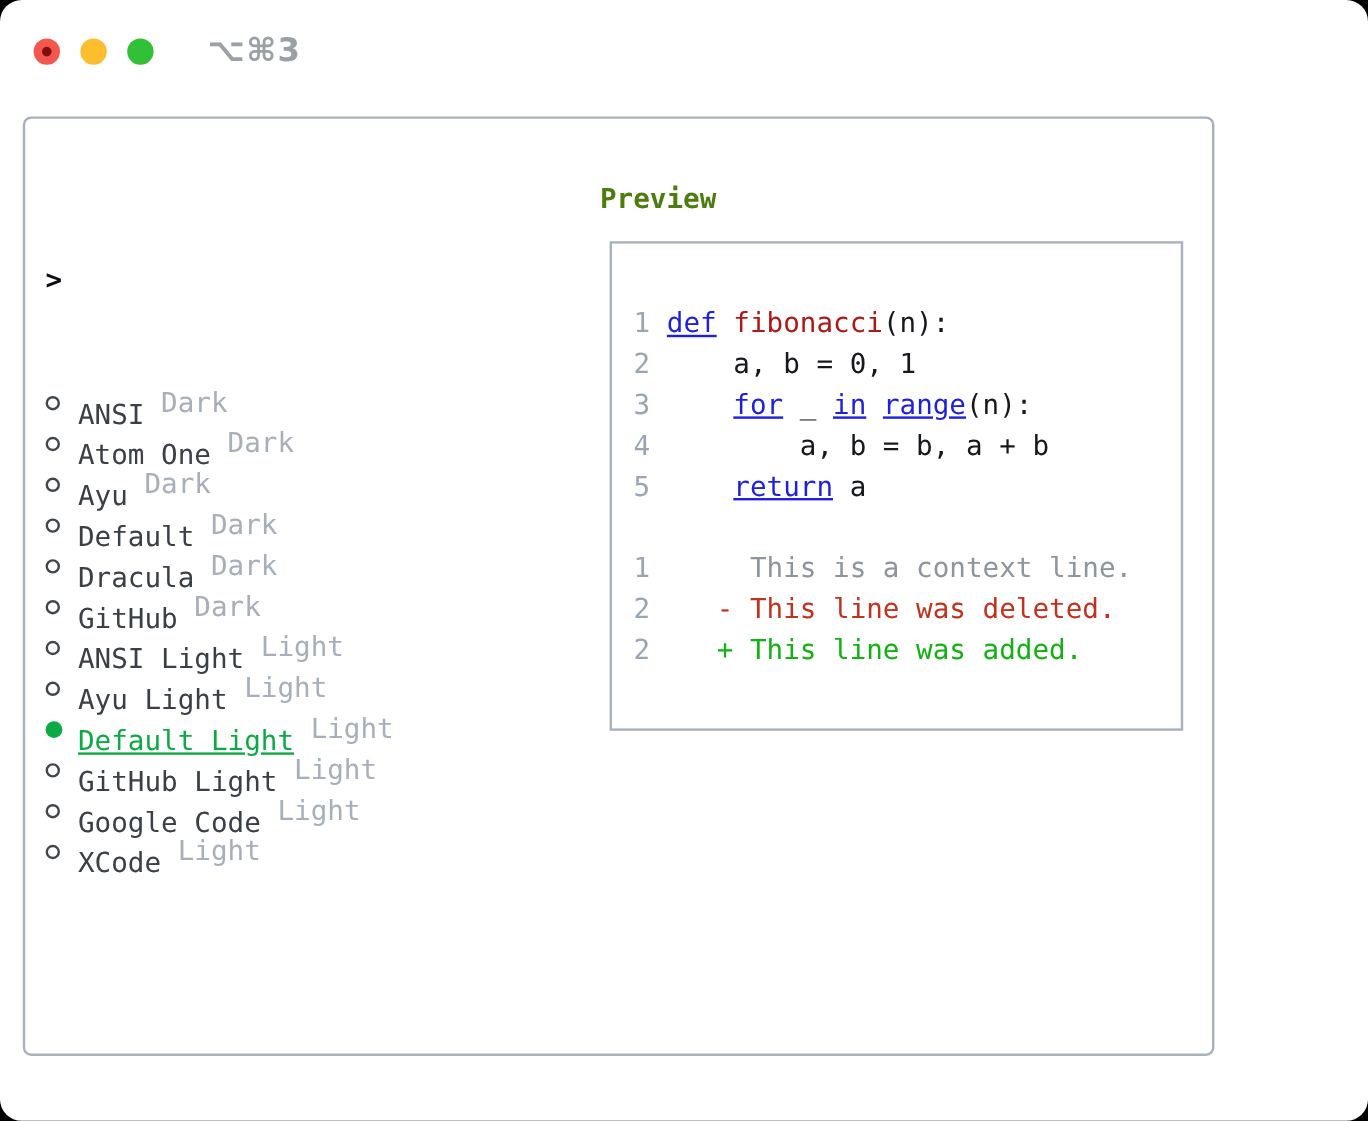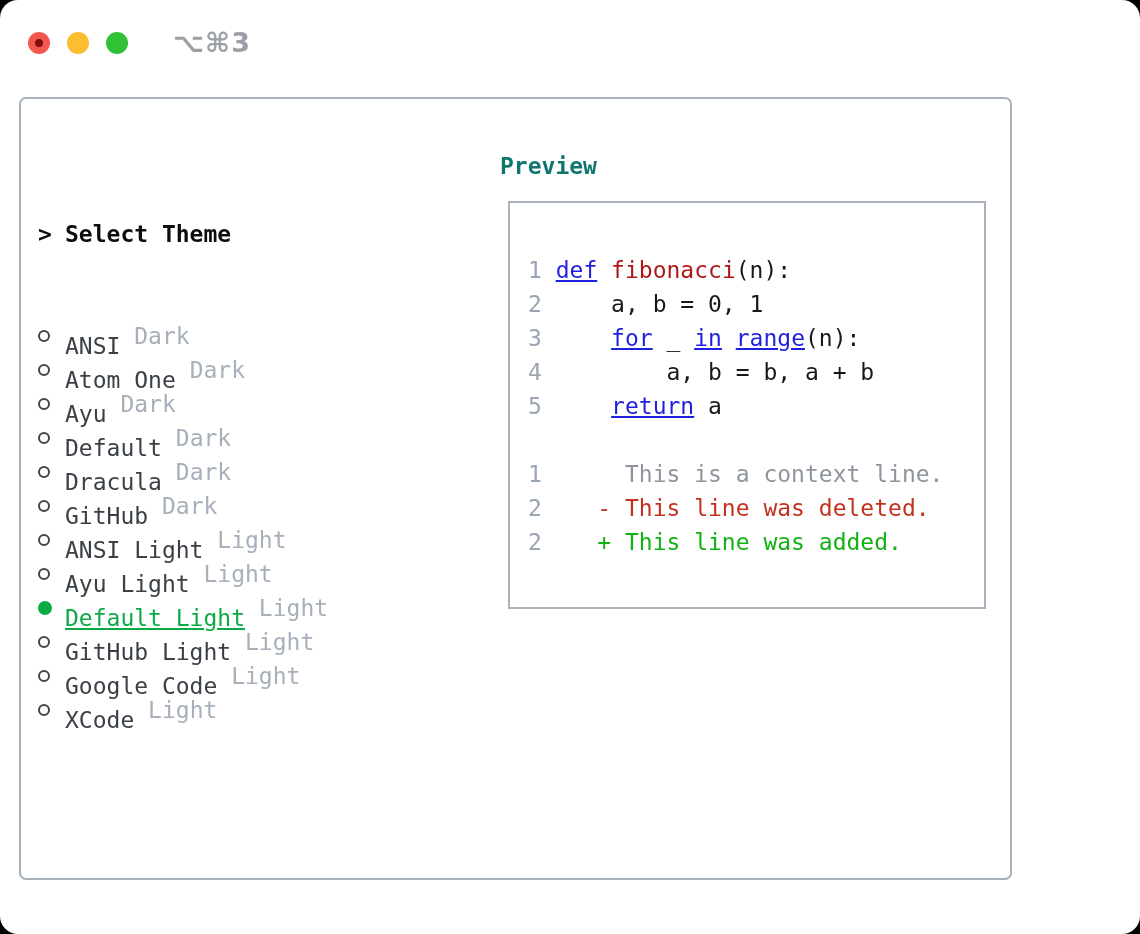--- a/index.html
+++ b/index.html
@@ -21,21 +21,21 @@
   .marker{width:27px;flex:0 0 27px;display:flex;align-items:center;}
   .prompt{color:#0b0d10;font-weight:bold;}
   .radio{width:12px;height:12px;border-radius:50%;border:2px solid #40464d;box-sizing:border-box;}
   .radio.sel{border:none;width:14px;height:14px;background:var(--sel_green);}
   .picker-title,.apply-title{color:#0b0d10;font-weight:bold;}
   .item-name{color:var(--item_text);margin-top:19px;}
   .item-name.sel{color:var(--sel_green);text-decoration:underline;}
   .item-variant{color:var(--variant_text);text-align:center;}
   .gap{height:34px;}
   
-  .preview-title{position:absolute;left:500px;top:149px;height:34px;line-height:34px;font-size:23px;font-weight:bold;color:#0f766e;}
+  .preview-title{position:absolute;left:500px;top:149px;height:34px;line-height:34px;font-size:23px;font-weight:bold;color:#4d7c0f;}
   .preview-box{position:absolute;left:508px;top:201px;width:474px;height:404px;border:2px solid var(--border);background:#fff;}
   .code{position:absolute;left:18px;top:50px;font-size:23px;line-height:34px;white-space:pre;}
   .code .lineno{color:var(--lineno);}
   .c-kw{color:var(--kw);text-decoration:underline;}
   .c-fn{color:var(--fn);}
   .c-plain{color:var(--plain);}
   .c-ctx{color:var(--ctx);}
   .c-del{color:var(--del);}
   .c-add{color:var(--add);}
 </style>
@@ -49,21 +49,20 @@
     <div class="light light-yellow"></div>
     <div class="light light-green"></div>
     <div class="shortcut">⌥⌘3</div>
   </div>
 
   <div class="panel"></div>
 
   <div class="left-col">
     <div class="row">
       <span class="marker"><span class="prompt">&gt;</span></span>
-      <span class="picker-title">Select Theme</span>
     </div>
     <div id="theme-list"><div class="row"><span class="marker"><span class="radio"></span></span><span class="item-name">ANSI</span><span class="item-variant"> Dark</span></div><div class="row"><span class="marker"><span class="radio"></span></span><span class="item-name">Atom One</span><span class="item-variant"> Dark</span></div><div class="row"><span class="marker"><span class="radio"></span></span><span class="item-name">Ayu</span><span class="item-variant"> Dark</span></div><div class="row"><span class="marker"><span class="radio"></span></span><span class="item-name">Default</span><span class="item-variant"> Dark</span></div><div class="row"><span class="marker"><span class="radio"></span></span><span class="item-name">Dracula</span><span class="item-variant"> Dark</span></div><div class="row"><span class="marker"><span class="radio"></span></span><span class="item-name">GitHub</span><span class="item-variant"> Dark</span></div><div class="row"><span class="marker"><span class="radio"></span></span><span class="item-name">ANSI Light</span><span class="item-variant"> Light</span></div><div class="row"><span class="marker"><span class="radio"></span></span><span class="item-name">Ayu Light</span><span class="item-variant"> Light</span></div><div class="row"><span class="marker"><span class="radio sel"></span></span><span class="item-name sel">Default Light</span><span class="item-variant"> Light</span></div><div class="row"><span class="marker"><span class="radio"></span></span><span class="item-name">GitHub Light</span><span class="item-variant"> Light</span></div><div class="row"><span class="marker"><span class="radio"></span></span><span class="item-name">Google Code</span><span class="item-variant"> Light</span></div><div class="row"><span class="marker"><span class="radio"></span></span><span class="item-name">XCode</span><span class="item-variant"> Light</span></div></div>
 
     <div class="gap"></div>
 
     
     
 
     
     

